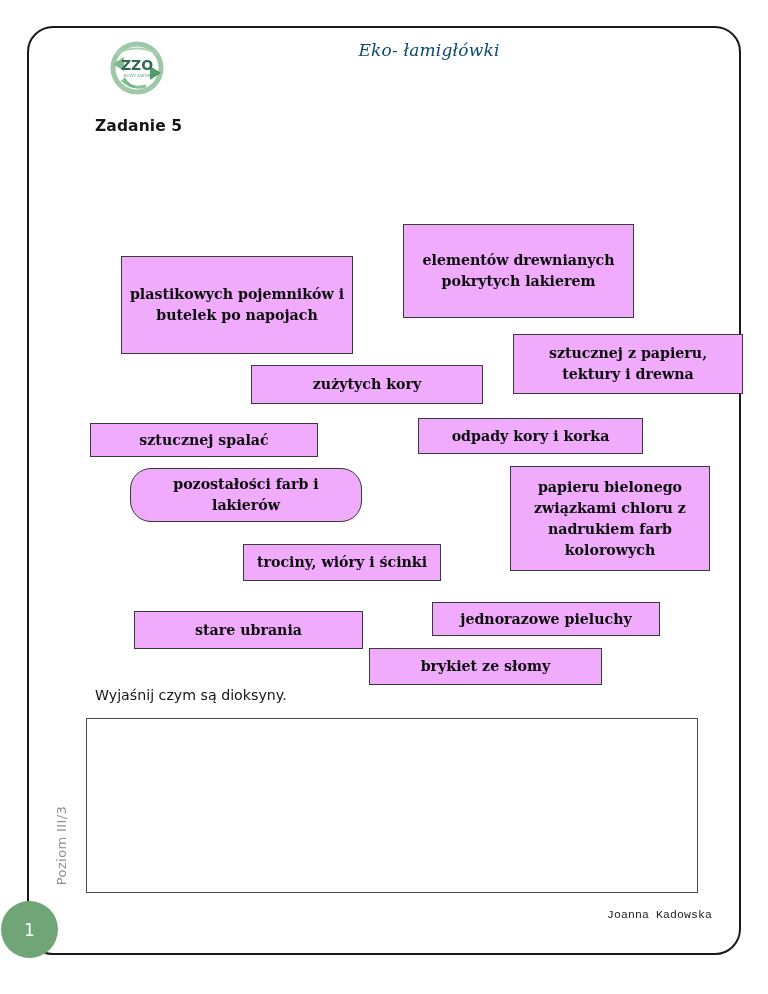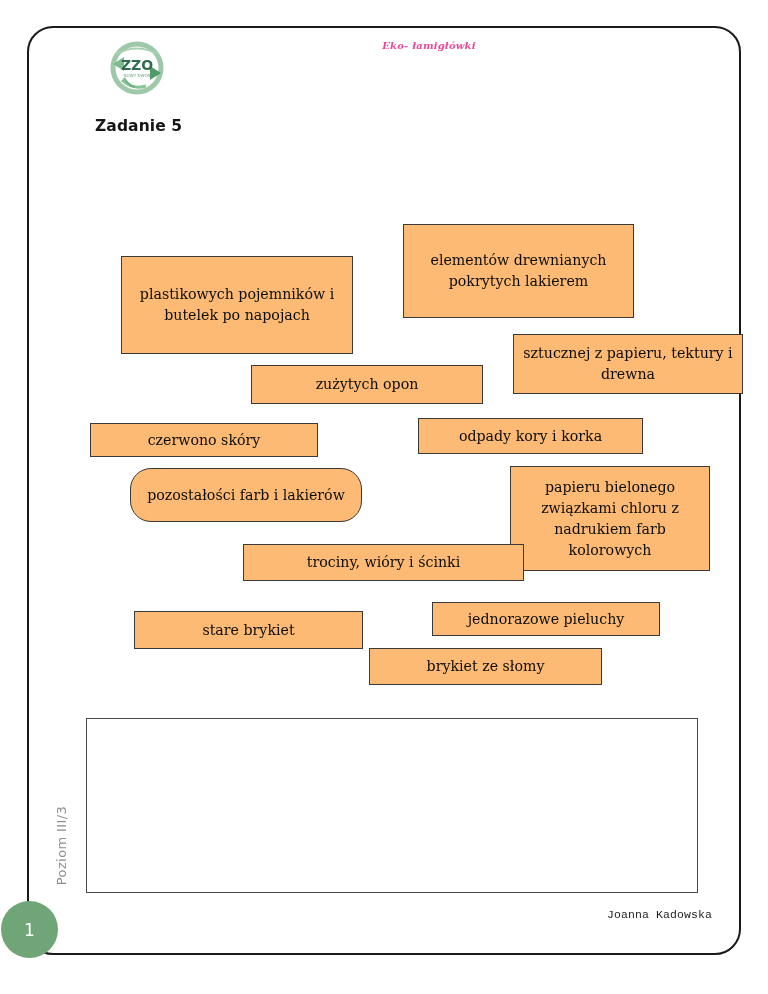--- a/index.html
+++ b/index.html
@@ -38,24 +38,24 @@
   }
   #logo svg { display:block; }
 
   #worksheet-title {
     position: absolute;
     left: 300px;
     top: 12px;
     width: 200px;
     text-align: center;
     font-family: "DejaVu Serif", serif;
-    font-weight: bold;
+    font-weight: normal;
     font-style: italic;
-    font-size: 10px;
-    color: #ec4899;
+    font-size: 17px;
+    color: #0c4a6e;
     letter-spacing: 0.2px;
   }
 
   
   #task-heading {
     position: absolute;
     left: 66px;
     top: 89px;
     font-family: "DejaVu Sans", sans-serif;
     font-weight: bold;
@@ -73,23 +73,23 @@
     line-height: 28px;
     color: #161616;
     letter-spacing: 0.05px;
   }
 
   
   .material-box {
     position: absolute;
     box-sizing: border-box;
     border: 1.6px solid #3a3a3a;
-    background: #fdba74;
+    background: #f0abfc;
     font-family: "DejaVu Serif", serif;
-    font-weight: normal;
+    font-weight: bold;
     font-size: 14.2px;
     line-height: 21px;
     color: #0d0d0d;
     display: flex;
     align-items: center;
     justify-content: center;
     text-align: center;
     padding: 7px 6px;
   }
 
@@ -173,31 +173,32 @@
 
   <div id="worksheet-title">Eko- łamigłówki</div>
 
   <div id="task-heading">Zadanie 5</div>
 
 
   <div id="material-boxes-layer">
       <div class="material-box" style="left: 92px; top: 228px; width: 232px; height: 98px;">plastikowych pojemników i butelek po napojach</div>
       <div class="material-box" style="left: 374px; top: 196px; width: 231px; height: 94px;">elementów drewnianych pokrytych lakierem</div>
       <div class="material-box" style="left: 484px; top: 306px; width: 230px; height: 60px;">sztucznej z papieru, tektury i drewna</div>
-      <div class="material-box" style="left: 222px; top: 337px; width: 232px; height: 39px;">zużytych opon</div>
-      <div class="material-box" style="left: 61px; top: 395px; width: 228px; height: 34px;">czerwono skóry</div>
+      <div class="material-box" style="left: 222px; top: 337px; width: 232px; height: 39px;">zużytych kory</div>
+      <div class="material-box" style="left: 61px; top: 395px; width: 228px; height: 34px;">sztucznej spalać</div>
       <div class="material-box" style="left: 389px; top: 390px; width: 225px; height: 36px;">odpady kory i korka</div>
       <div class="material-box" style="left: 101px; top: 440px; width: 232px; height: 54px; border-radius: 21px;">pozostałości farb i lakierów</div>
       <div class="material-box" style="left: 481px; top: 438px; width: 200px; height: 105px;">papieru bielonego związkami chloru z nadrukiem farb kolorowych</div>
-      <div class="material-box" style="left: 214px; top: 516px; width: 281px; height: 37px;">trociny, wióry i ścinki</div>
-      <div class="material-box" style="left: 105px; top: 583px; width: 229px; height: 38px;">stare brykiet</div>
+      <div class="material-box" style="left: 214px; top: 516px; width: 198px; height: 37px;">trociny, wióry i ścinki</div>
+      <div class="material-box" style="left: 105px; top: 583px; width: 229px; height: 38px;">stare ubrania</div>
       <div class="material-box" style="left: 403px; top: 574px; width: 228px; height: 34px;">jednorazowe pieluchy</div>
       <div class="material-box" style="left: 340px; top: 620px; width: 233px; height: 37px;">brykiet ze słomy</div>
     </div>
 
+  <div id="question-text">Wyjaśnij czym są dioksyny.</div>
 
   <div id="answer-box"></div>
 
   <div id="level-label">Poziom III/3</div>
 
   <div id="page-number-badge" style="background: rgb(112, 165, 120);">
     <span>1</span>
   </div>
 
   <div id="author-credit">Joanna Kadowska</div>

